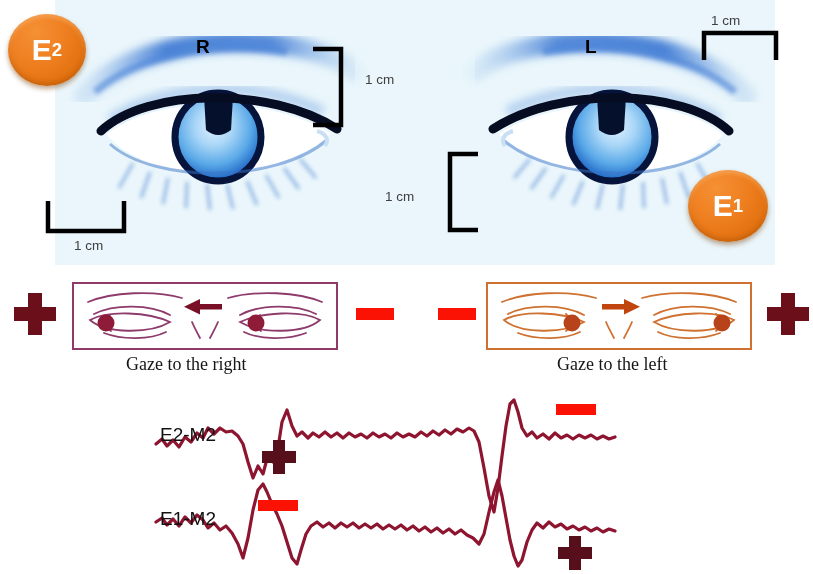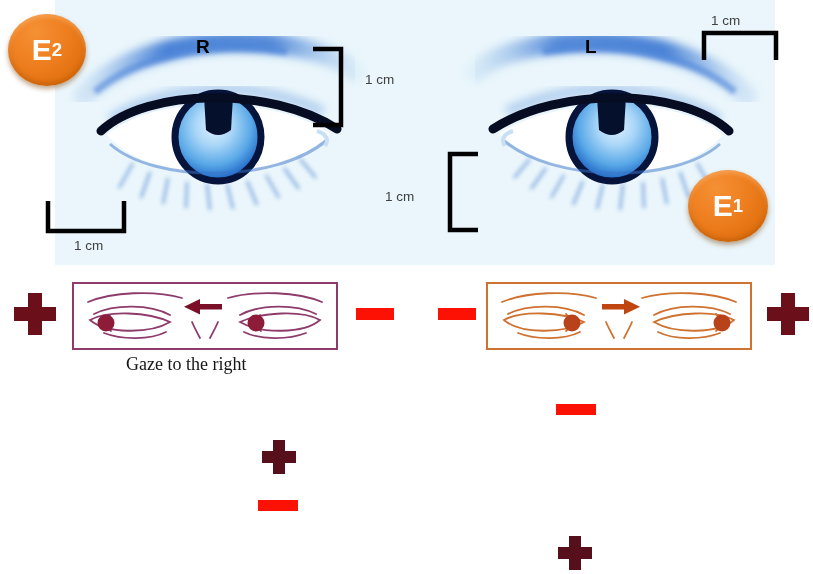--- a/index.html
+++ b/index.html
@@ -267,21 +267,59 @@
         <g fill="#c0450f">
           <rect x="114" y="20" width="26" height="5.5"></rect>
           <polygon points="152,22.7 136,15 136,30.4"></polygon>
         </g>
       </svg>
     </div>
 
     <div class="sign-plus" id="plus-right"></div>
 
     <div class="gaze-cap" id="cap-right">Gaze to the right</div>
-  </div>
-
+    <div class="gaze-cap" id="cap-left">Gaze to the left</div>
+  </div>
+
+  <div id="trace-panel">
+    <svg id="trace-svg" viewBox="0 0 510 182">
+      <g fill="none" stroke="#8e1530" stroke-width="3.2" stroke-linecap="round" stroke-linejoin="round">
+
+        <path d="M6,52 L12,47 L17,54 L23,48 L29,55 L35,45 L41,50 L47,41
+                 L53,46 L58,36 L64,42 L70,36 L76,40 L82,39 L88,44 L93,52
+                 L98,70 L103,86 L108,74 L113,82 L118,63 L123,70 L128,56
+                 L132,30 L137,18 L142,34 L147,44 L152,40 L158,46 L163,41
+                 L169,45 L175,40 L181,45 L187,41 L193,46 L199,41 L205,45
+                 L211,42 L217,46 L223,41 L229,45 L235,42 L241,46 L247,41
+                 L253,45 L259,42 L265,45 L271,40 L277,44 L283,39 L289,43
+                 L295,38 L301,42 L307,37 L313,40 L319,36 L324,39 L329,50
+                 L334,76 L339,104 L344,120 L348,96 L352,64 L356,34 L360,12
+                 L364,8 L368,20 L372,36 L377,44 L382,40 L387,46 L393,42
+                 L399,47 L405,41 L411,46 L417,43 L423,47 L429,43 L435,46
+                 L441,43 L447,47 L453,44 L459,47 L465,45"></path>
+
+        <path d="M6,130 L12,126 L17,133 L23,127 L29,134 L35,125 L41,131
+                 L47,123 L53,128 L58,136 L64,131 L70,138 L76,134 L82,141
+                 L88,152 L93,166 L98,146 L103,118 L108,98 L113,92 L117,100
+                 L122,112 L127,122 L132,134 L137,150 L142,166 L147,172
+                 L151,158 L156,142 L161,134 L167,130 L173,135 L179,131
+                 L185,136 L191,131 L197,135 L203,131 L209,136 L215,132
+                 L221,136 L227,132 L233,137 L239,133 L245,137 L251,133
+                 L257,138 L263,134 L269,139 L275,135 L281,140 L287,136
+                 L293,141 L299,137 L305,142 L311,138 L317,143 L323,146
+                 L329,152 L334,142 L339,120 L344,100 L348,88 L352,104
+                 L356,126 L360,148 L364,164 L368,174 L372,168 L377,150
+                 L382,138 L387,131 L393,136 L399,130 L405,135 L411,132
+                 L417,137 L423,134 L429,138 L435,135 L441,139 L447,136
+                 L453,140 L459,137 L465,139"></path>
+      </g>
+    </svg>
+
+    <div class="trace-lbl" id="lbl-e2m2" style="top:32px;">E2-M2</div>
+    <div class="trace-lbl" id="lbl-e1m2" style="top:116px;">E1-M2</div>
+  </div>
 
   <div id="trace-plus-1"></div>
   <div id="trace-minus-1"></div>
   <div id="trace-minus-2"></div>
   <div id="trace-plus-2"></div>
 
 </div>
 
 </body></html>

